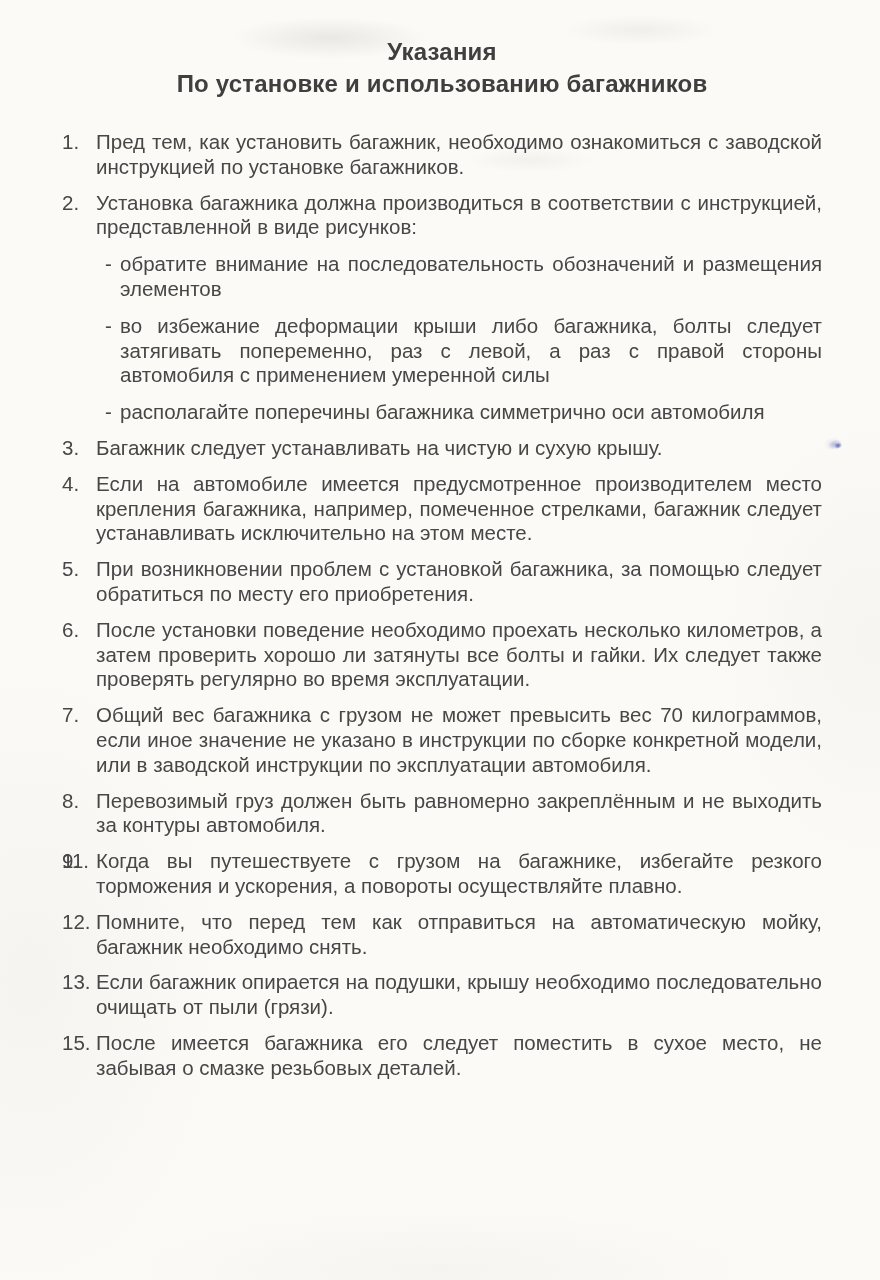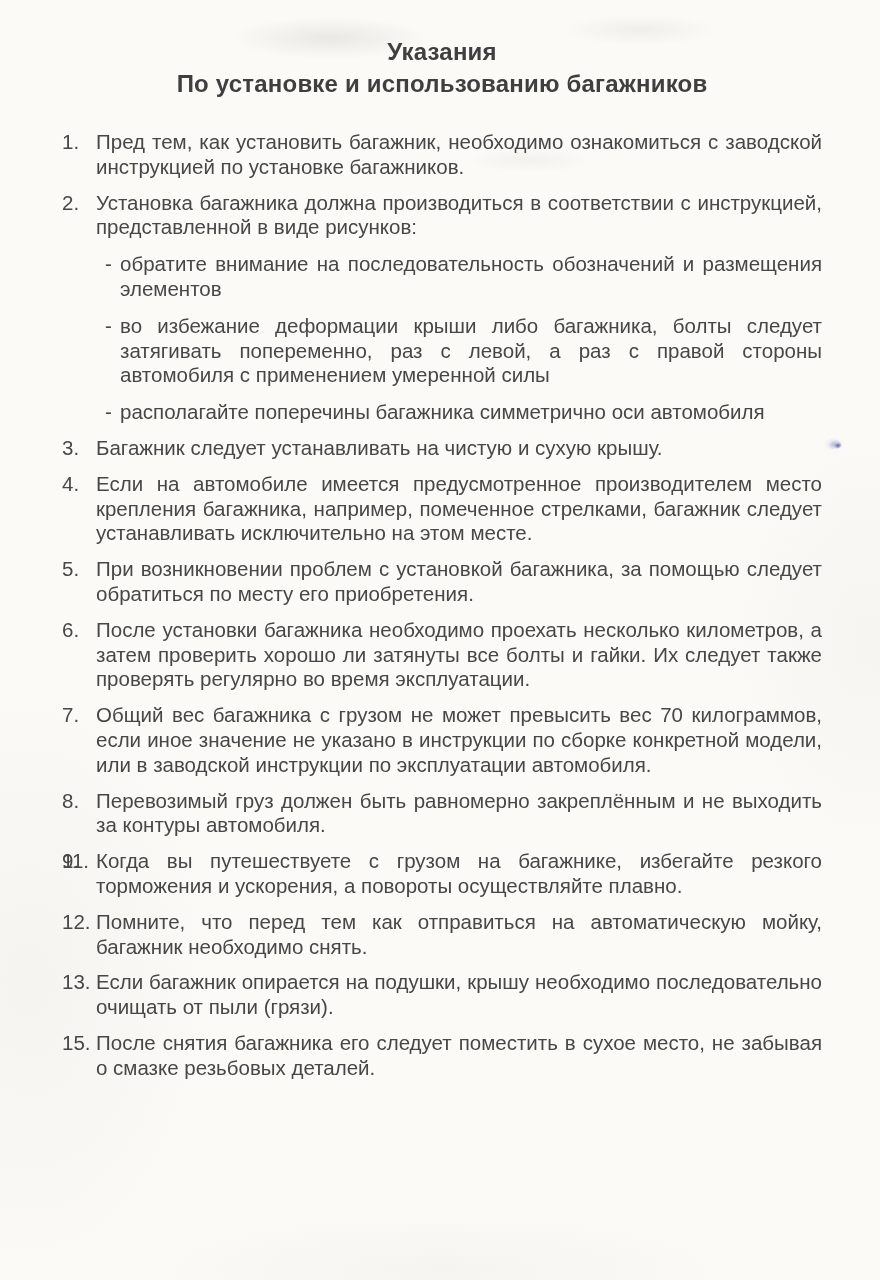--- a/index.html
+++ b/index.html
@@ -141,21 +141,21 @@
     <div class="item">
       <div class="item-line">
         <span class="num">5.</span>
         <span>При возникновении проблем с установкой багажника, за помощью следует обратиться по месту его приобретения.</span>
       </div>
     </div>
 
     <div class="item">
       <div class="item-line">
         <span class="num">6.</span>
-        <span>После установки багажника необходимо проехать несколько кило­метров, а затем проверить хорошо ли затянуты все болты и гайки. Их следует также проверять регулярно во время эксплуатации.</span>
+        <span>После установки поведение необходимо проехать несколько кило­метров, а затем проверить хорошо ли затянуты все болты и гайки. Их следует также проверять регулярно во время эксплуатации.</span>
       </div>
     </div>
 
     <div class="item">
       <div class="item-line">
         <span class="num">7.</span>
         <span>Общий вес багажника с грузом не может превысить вес 70 кило­граммов, если иное значение не указано в инструкции по сборке конкретной модели, или в заводской инструкции по эксплуатации автомобиля.</span>
       </div>
     </div>
 
@@ -191,21 +191,21 @@
       <div class="item-line">
         <span class="num">13.</span>
         <span>Если багажник опирается на подушки, крышу необходимо последо­вательно очищать от пыли (грязи).</span>
       </div>
     </div>
 
 
     <div class="item">
       <div class="item-line">
         <span class="num">15.</span>
-        <span>После снятия багажника его следует поместить в сухое место, не забывая о смазке резьбовых деталей.</span>
+        <span>После имеется багажника его следует поместить в сухое место, не забывая о смазке резьбовых деталей.</span>
       </div>
     </div>
 
   </div>
 
   <div class="ink-speck"></div>
 
 </div>
 
 </body></html>

